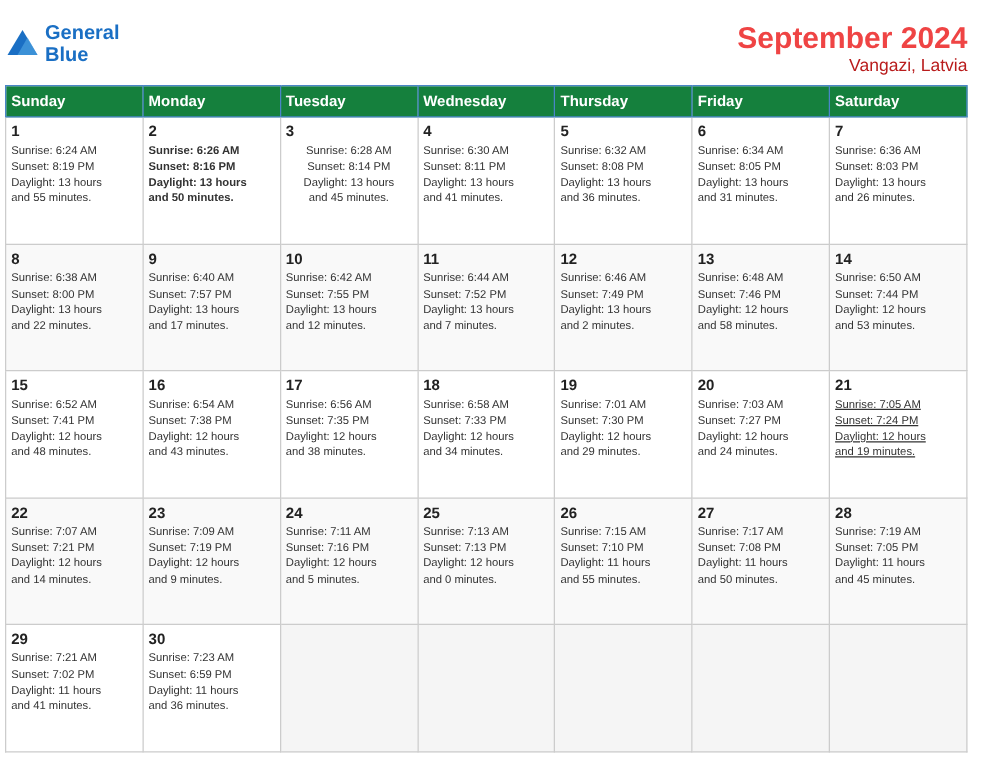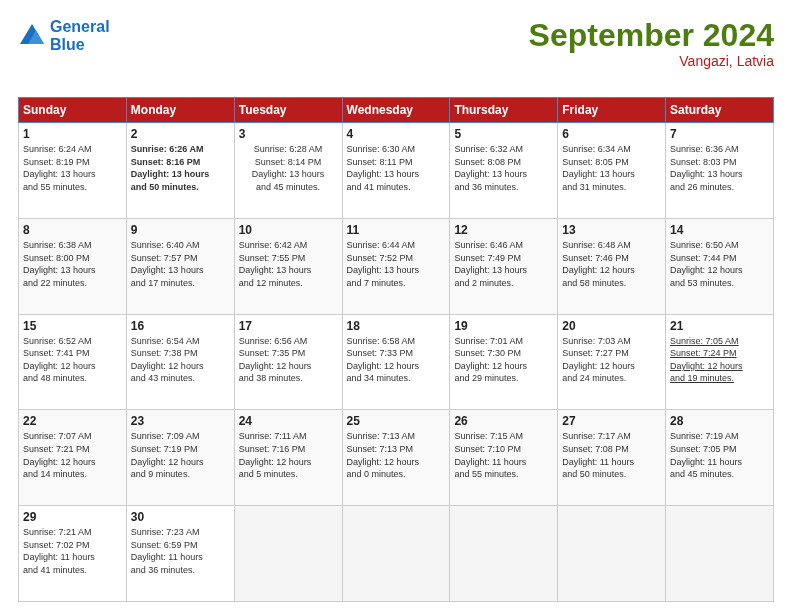--- a/index.html
+++ b/index.html
@@ -6,24 +6,23 @@
     body {
       font-family: Arial, sans-serif;
       background: #fff;
       width: 792px;
       height: 612px;
       overflow: hidden;
     }
     .page {
       width: 792px;
       height: 612px;
-      padding: 18px 18px 10px 18px;
+      padding: 18px 18px 10px 4px;
       display: flex;
       flex-direction: column;
-      gap: 20px;
     }
     .header {
       display: flex;
       justify-content: space-between;
       align-items: flex-start;
       margin-bottom: 8px;
     }
     .logo {
       display: flex;
       align-items: center;
@@ -36,38 +35,38 @@
     }
     .logo-text span { color: #1a6fc4; }
     .logo-icon {
       width: 28px;
       height: 28px;
     }
     .title-block {
       text-align: right;
     }
     .month-title {
-      font-size: 32px;
+      font-size: 24px;
       font-weight: bold;
-      color: #4d7c0f;
+      color: #ef4444;
       line-height: 1.1;
     }
     .location {
       font-size: 14px;
       color: #b91c1c;
     }
     .calendar {
       flex: 1;
       border: 1px solid #ccc;
       border-collapse: collapse;
       width: 100%;
       table-layout: fixed;
     }
     .calendar th {
-      background: #b91c1c;
+      background: #15803d;
       color: #fff;
       font-size: 12px;
       font-weight: bold;
       padding: 5px 4px;
       text-align: left;
       border: 1px solid #4a85c7;
     }
     .calendar td {
       vertical-align: top;
       border: 1px solid #ccc;

